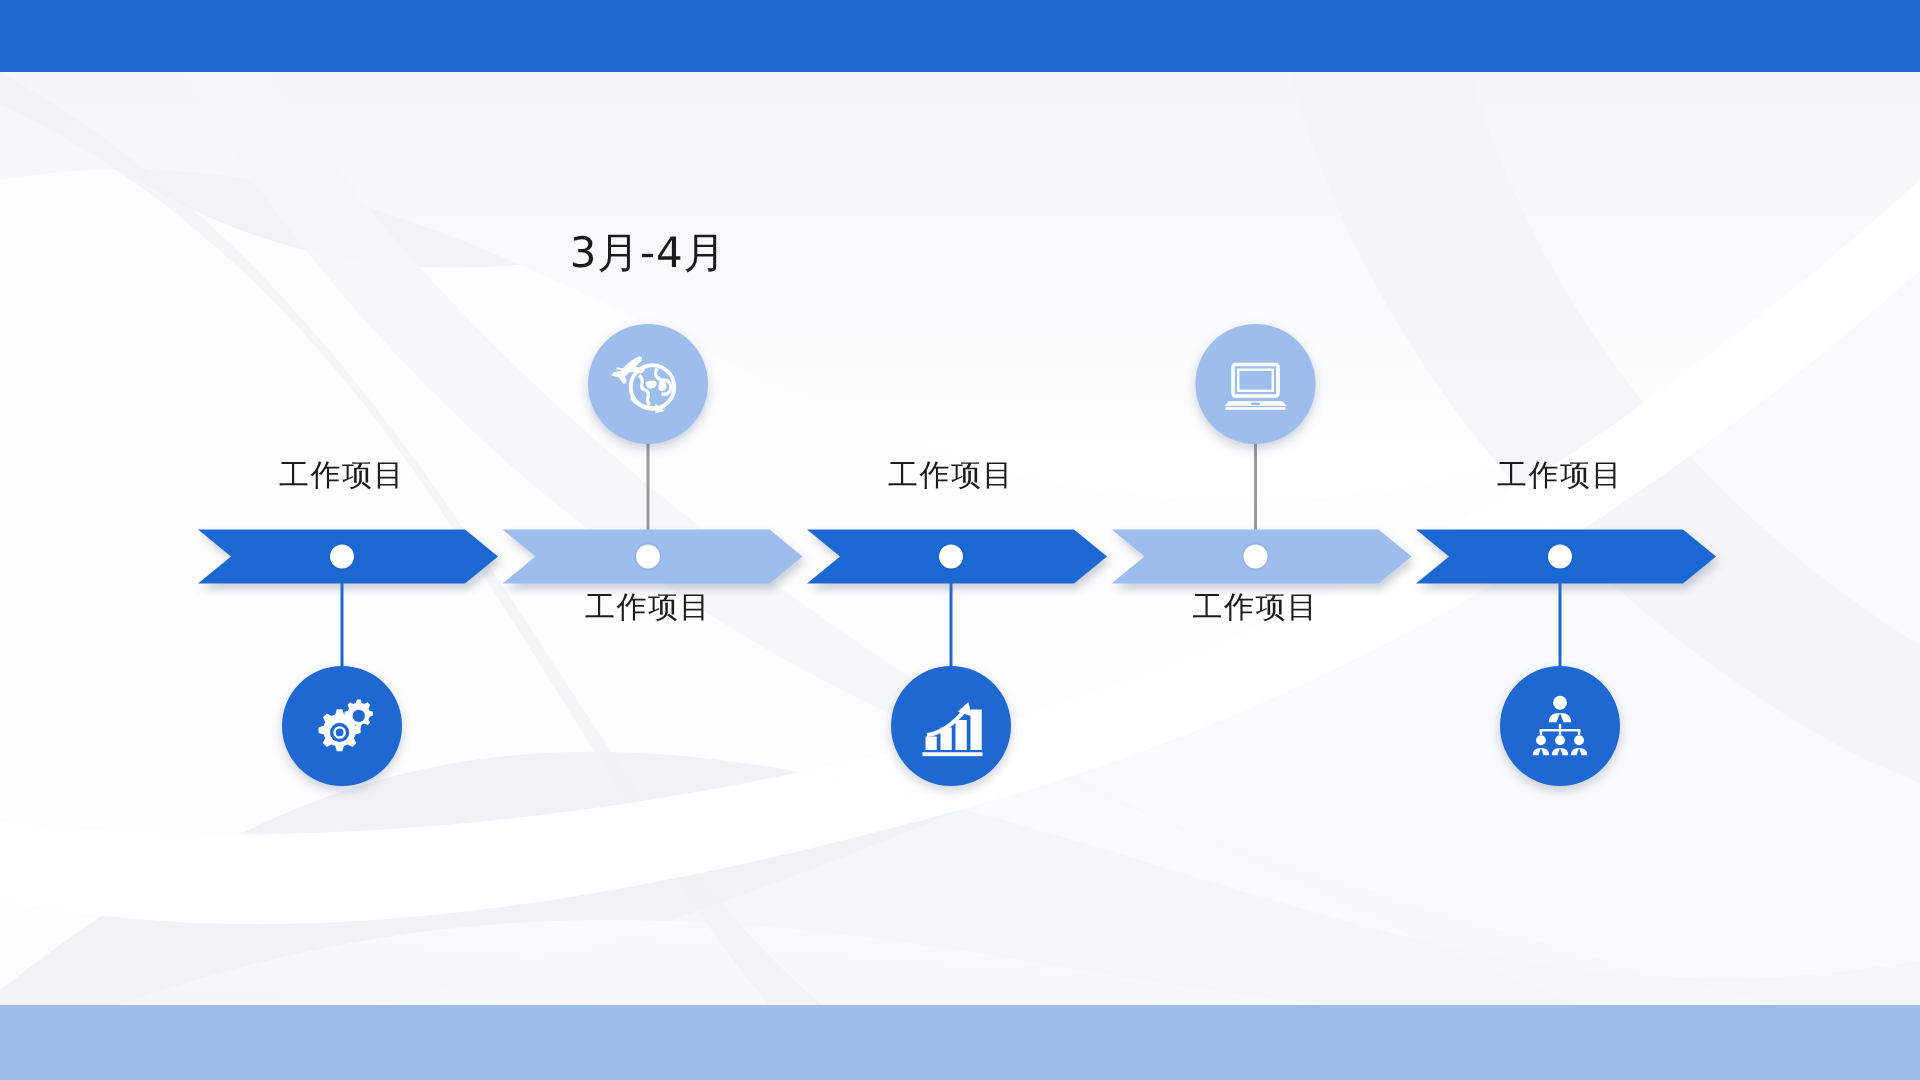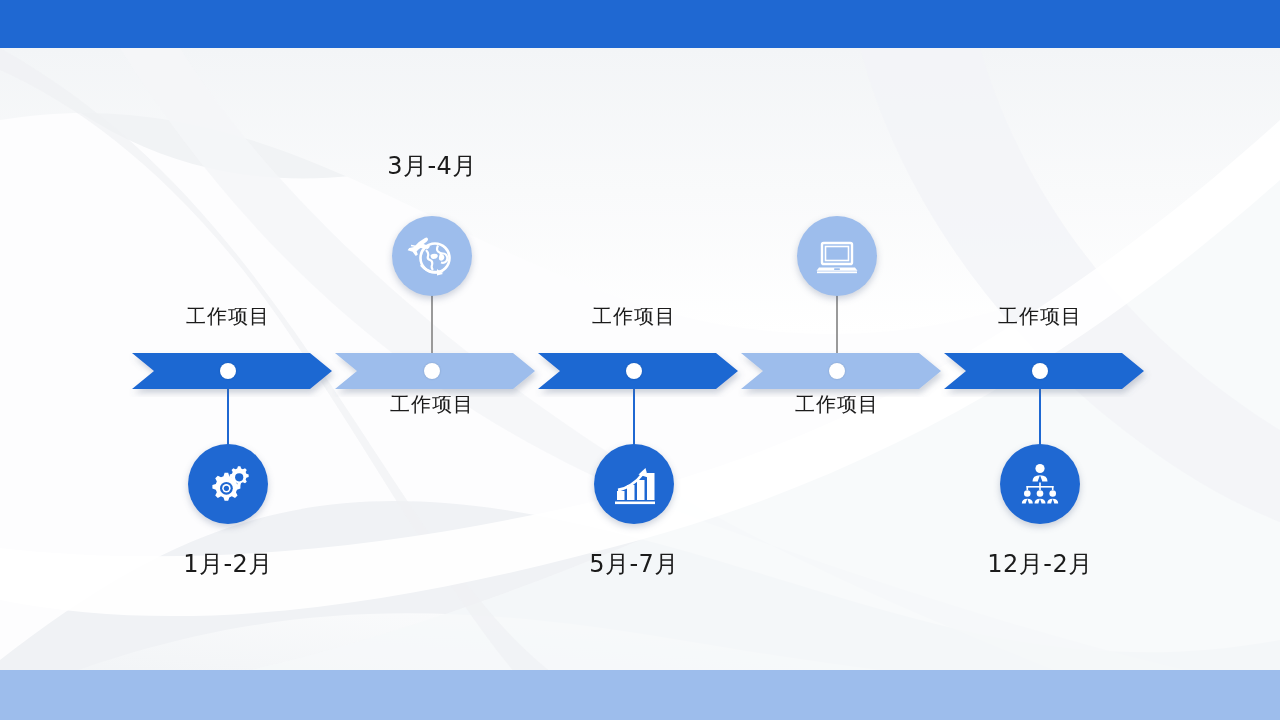--- a/index.html
+++ b/index.html
@@ -124,21 +124,21 @@
     white-space: nowrap;
     color: #1b1b1b;
     font-family: "DejaVu Sans", "Liberation Sans", sans-serif;
     text-align: center;
   }
   .label.project {
     font-size: 20px;
     letter-spacing: 1px;
   }
   .label.period {
-    font-size: 24px;
+    font-size: 28px;
     letter-spacing: 0.5px;
   }
 </style>
 </head>
 <body>
 
 <div id="slide">
 
   <svg id="bg-waves" viewBox="0 0 1280 720" preserveAspectRatio="none">
     <defs>
@@ -279,26 +279,23 @@
       <circle cx="24" cy="33.5" r="3.3"></circle>
       <path d="M18.5 43.5 q0 -4.8 5.5 -4.8 q5.5 0 5.5 4.8 z"></path>
       <path d="M24 38.7 l-1.7 4.8 1.7 1.2 1.7 -1.2z" fill="#1F68D2"></path>
       <circle cx="36.7" cy="33.5" r="3.3"></circle>
       <path d="M31.2 43.5 q0 -4.8 5.5 -4.8 q5.5 0 5.5 4.8 z"></path>
       <path d="M36.7 38.7 l-1.7 4.8 1.7 1.2 1.7 -1.2z" fill="#1F68D2"></path>
     </svg>
   </div>
 
   <div class="label project" style="left:128px; top:303px; width:200px;">工作项目</div>
-  <div class="label period" style="left:128px; top:548px; width:200px;">1月-2月</div>
 
   <div class="label period" style="left:332px; top:150px; width:200px;">3月-4月</div>
   <div class="label project" style="left:332px; top:391px; width:200px;">工作项目</div>
 
   <div class="label project" style="left:534px; top:303px; width:200px;">工作项目</div>
-  <div class="label period" style="left:534px; top:548px; width:200px;">5月-7月</div>
 
   <div class="label project" style="left:737px; top:391px; width:200px;">工作项目</div>
 
   <div class="label project" style="left:940px; top:303px; width:200px;">工作项目</div>
-  <div class="label period" style="left:940px; top:548px; width:200px;">12月-2月</div>
 
 </div>
 
 </body></html>

